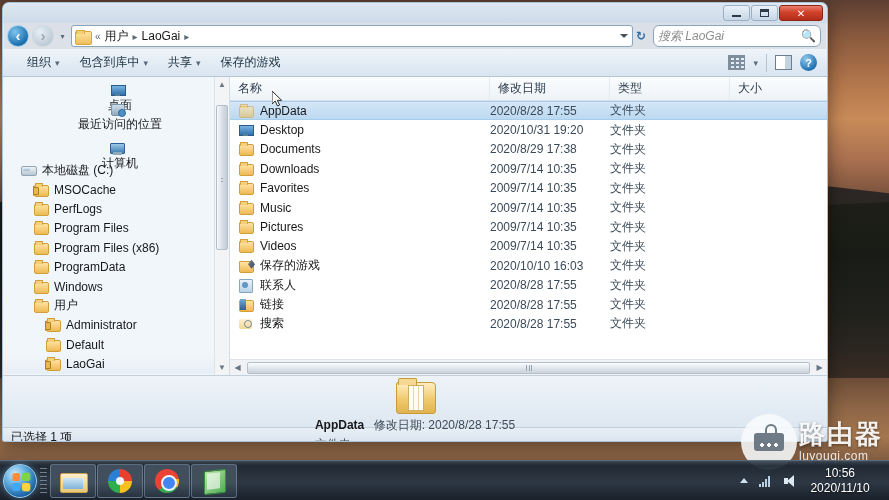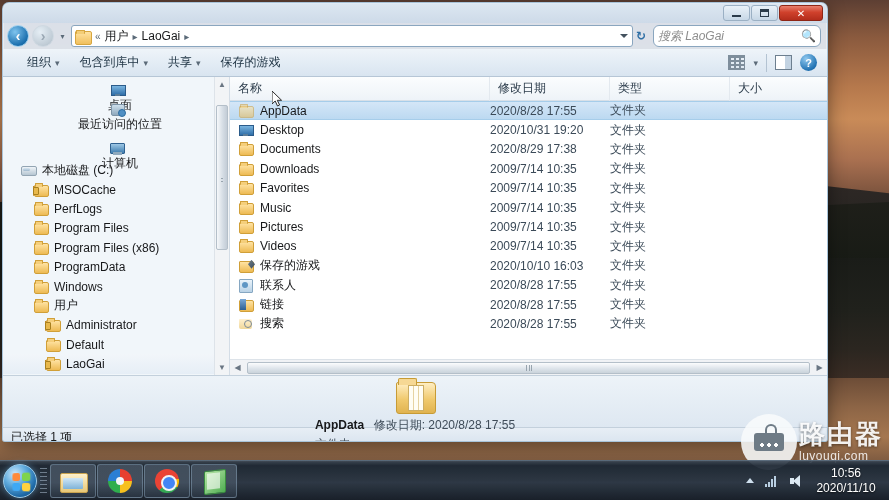--- a/index.html
+++ b/index.html
@@ -342,21 +342,21 @@
   .ic-360:after{content:"";position:absolute;left:8px;top:8px;width:8px;height:8px;border-radius:50%;background:#f2f6f9;}
   .ic-chrome { width:24px;height:24px;border-radius:50%;position:relative;
     background: conic-gradient(from -40deg,#ea4335 0 33%, #fbbc05 33% 45%, #34a853 45% 72%, #ea4335 72% 100%);}
   .ic-chrome:after{content:"";position:absolute;left:6px;top:6px;width:12px;height:12px;border-radius:50%;
     background:#4285f4;border:2px solid #f1f3f4;}
   .ic-note { width:22px;height:24px;position:relative;}
   .ic-note:before{content:"";position:absolute;left:1px;top:1px;width:20px;height:22px;
     background:linear-gradient(135deg,#b9e6a8,#4fae52);transform:skewY(-6deg);border:1px solid #3b8f40;border-radius:2px;}
   .ic-note:after{content:"";position:absolute;left:4px;top:4px;width:13px;height:16px;background:rgba(255,255,255,.6);transform:skewY(-6deg);}
 
-  .tray { margin-left: auto; display:flex; align-items:center; gap:11px; padding-right: 12px; }
+  .tray { margin-left: auto; display:flex; align-items:center; gap:11px; padding-right: 18px; }
   .tray-arrow { width:0;height:0;border-left:4px solid transparent;border-right:4px solid transparent;
     border-bottom:5px solid #cfe0ee;}
   .tray-net { width:14px;height:12px;position:relative;}
   .tray-net i{position:absolute;bottom:0;width:2px;background:#b9cfe2;}
   .tray-net i:nth-child(1){left:0;height:3px;} .tray-net i:nth-child(2){left:3px;height:5px;}
   .tray-net i:nth-child(3){left:6px;height:8px;} .tray-net i:nth-child(4){left:9px;height:11px;}
   .tray-vol { width:14px;height:14px;position:relative;}
   .tray-vol:before{content:"";position:absolute;left:0;top:4px;width:4px;height:6px;background:#dce9f3;}
   .tray-vol:after{content:"";position:absolute;left:3px;top:1px;width:0;height:0;
     border-top:6px solid transparent;border-bottom:6px solid transparent;border-right:7px solid #dce9f3;}

